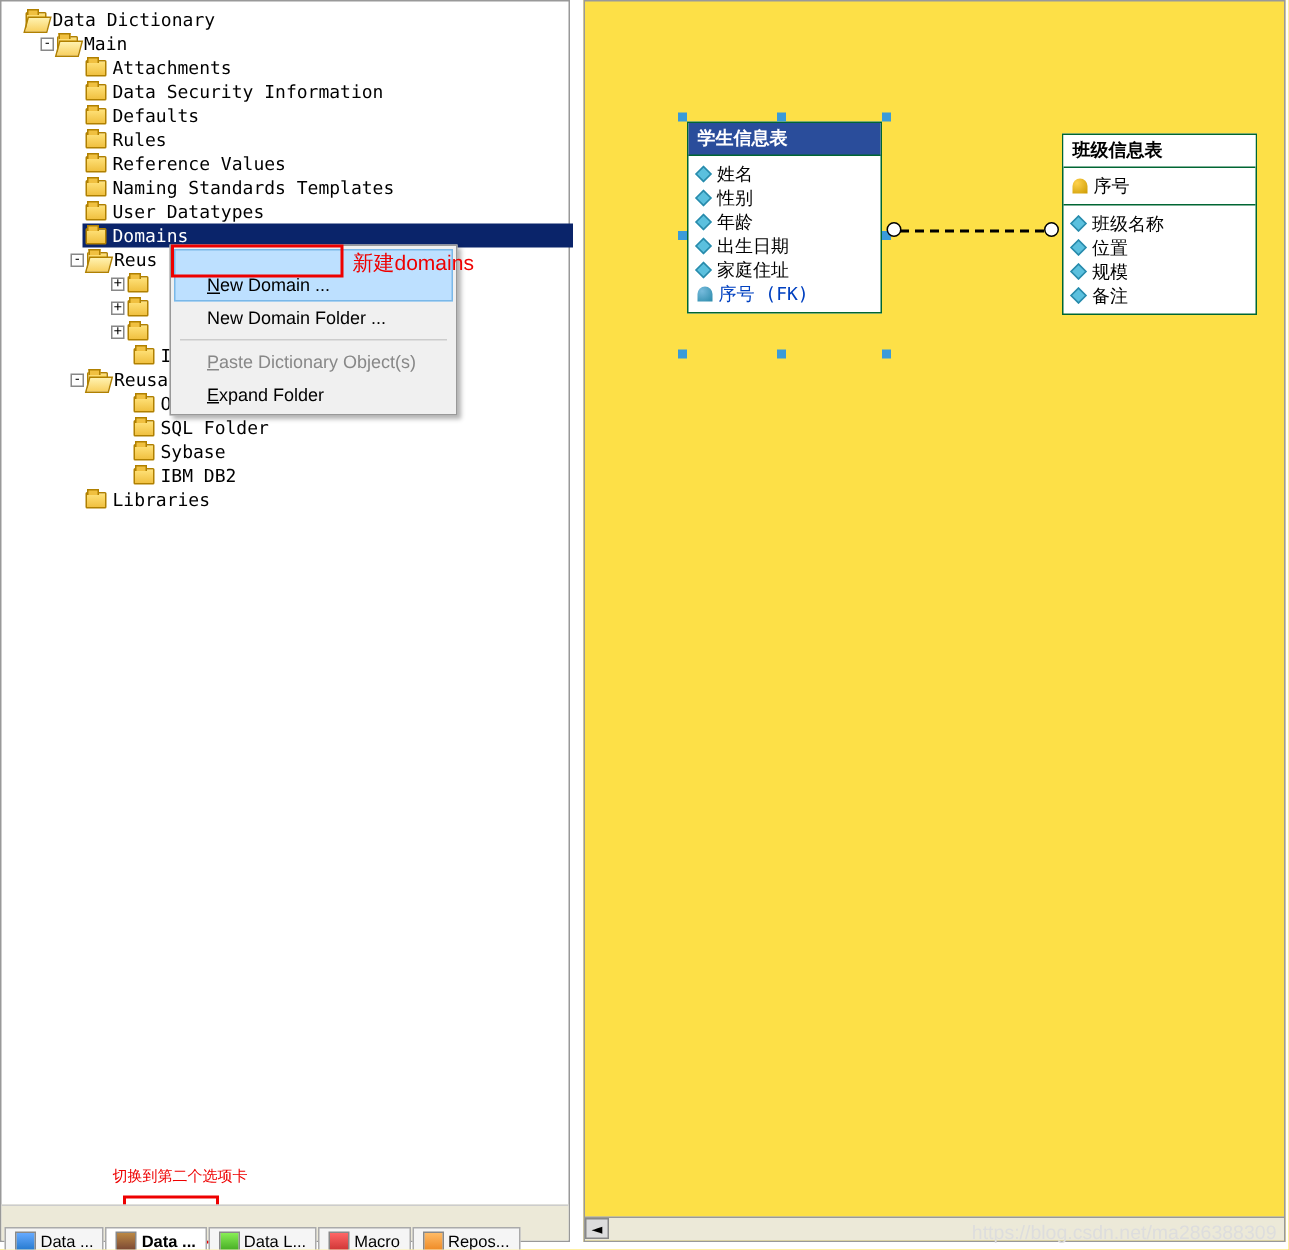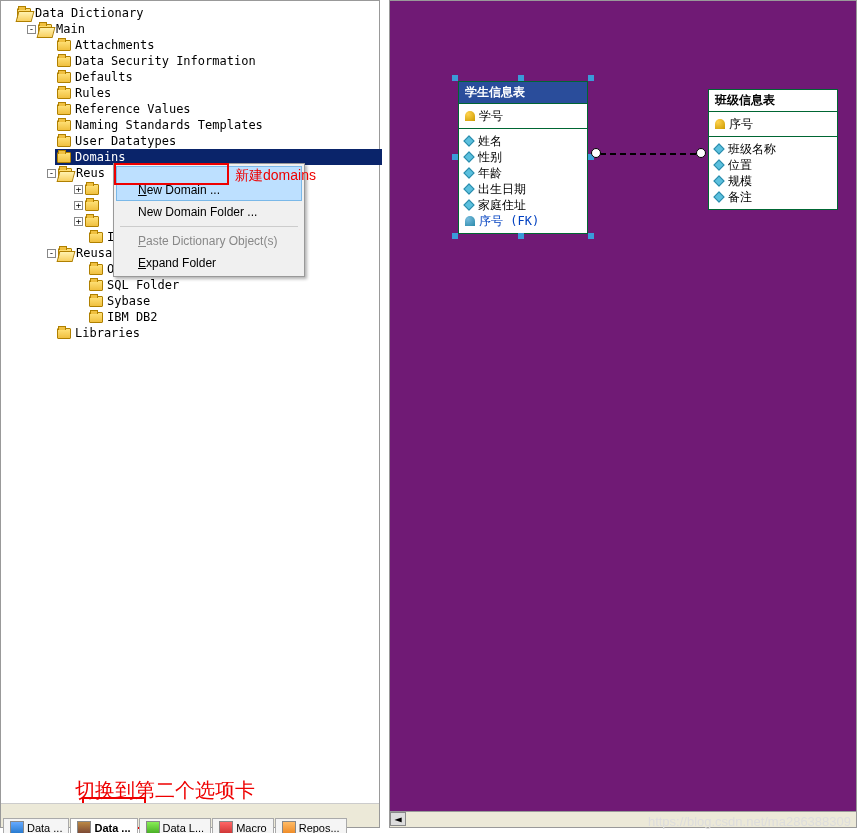--- a/index.html
+++ b/index.html
@@ -17,21 +17,21 @@
   left: 0; top: 0;
   width: 380px; height: 828px;
   border: 1px solid #999;
   background: #fff;
 }
 .right-panel {
   position: absolute;
   left: 389px; top: 0;
   width: 468px; height: 828px;
   border: 1px solid #999;
-  background: #701a75;
+  background: #fde047;
   padding-left: 19px;
 }
 .tree {
   padding: 4px 14px;
   font-family: "SimSun", monospace;
   font-size: 12px;
   line-height: 16px;
   color: #000;
 }
 .tree-row {
@@ -130,21 +130,21 @@
 .red-box2 {
   position:absolute;
   left:81px; top:796px;
   width:64px; height:32px;
   border:2px solid #e00;
 }
 .red-anno2 {
   position:absolute;
   left:74px; top:776px;
   color:#e00;
-  font-size:20px;
+  font-size:10px;
   font-family: Liberation Serif, serif;
 }
 .tab-bar {
   position:absolute;
   left:0; bottom:0;
   height:24px; width:100%;
   background:#ece9d8;
   border-top:1px solid #ccc;
   display:flex;
   align-items:center;
@@ -385,26 +385,20 @@
         <span class="tab-icon ora"></span>
         <span>Repos...</span>
       </div>
   </div>
 </div>
 
 <div class="right-panel">
 
   <div class="er-table" style="left:68px; top:80px; width:130px;">
     <div class="er-head">学生信息表</div>
-    <div class="er-pk">
-      <div>
-          <span class="key"></span>
-          <span>学号</span>
-        </div>
-    </div>
     <div class="er-body">
       <div>
           <span class="dia"></span>
           <span>姓名</span>
         </div>
       <div>
           <span class="dia"></span>
           <span>性别</span>
         </div>
       <div>

